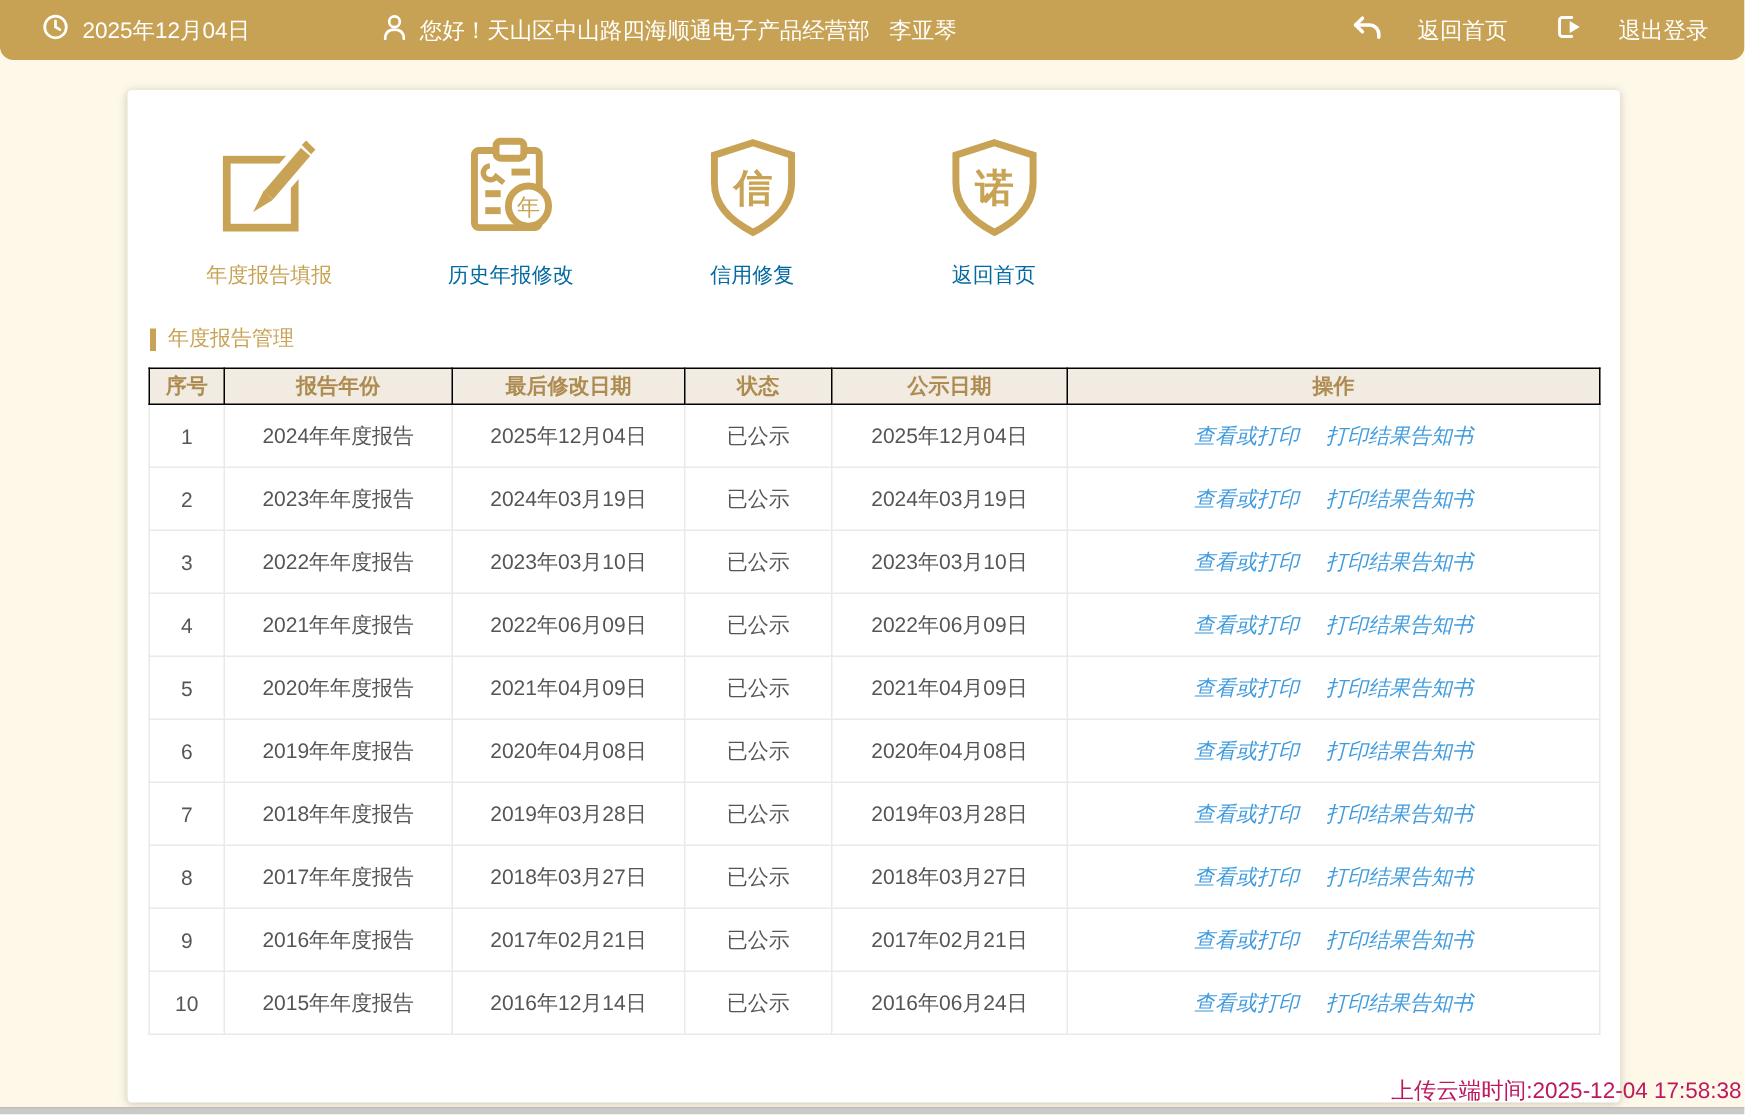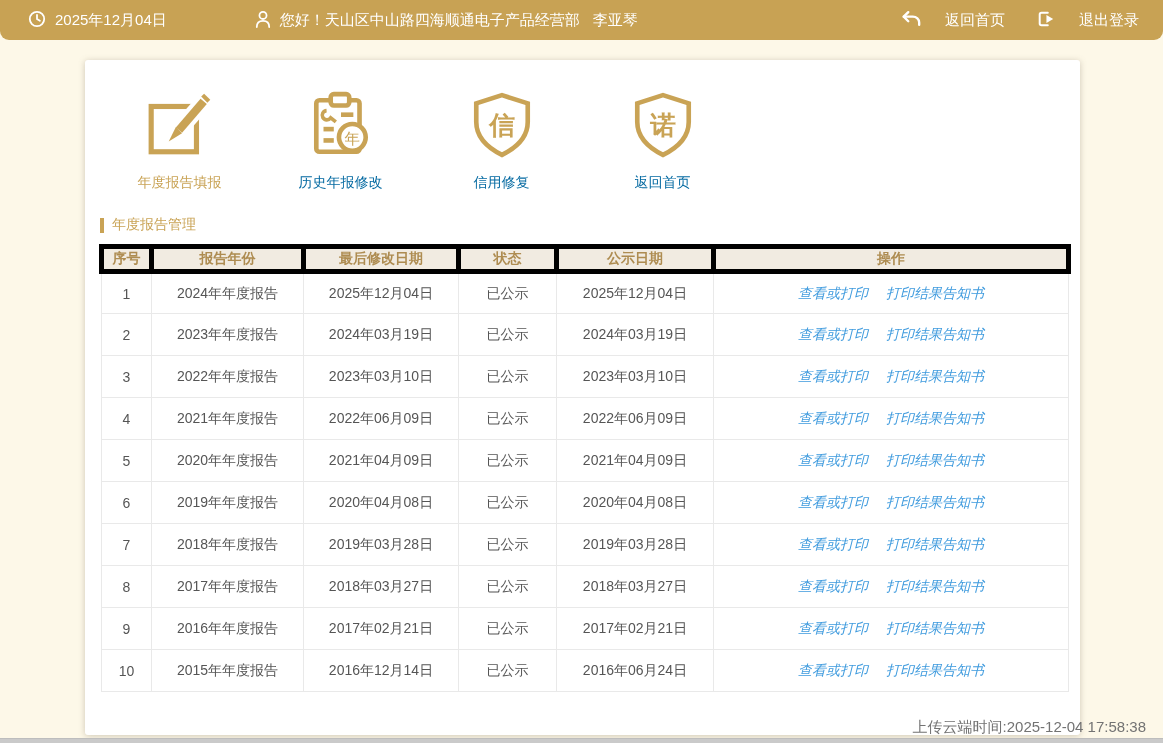--- a/index.html
+++ b/index.html
@@ -44,29 +44,29 @@
   .nav-label{margin-top:10px;font-size:14px;color:#0369a1;}
   .nav-item.active .nav-label{color:var(--gold);}
   
   .section-head{margin:24px 0 10px 1px;display:flex;align-items:center;gap:8px;}
   .section-bar{width:4px;height:15px;background:var(--gold);}
   .section-title{font-size:14px;color:var(--gold);text-align:center;}
   
   table{border-collapse:collapse;table-layout:fixed;width:967px;font-size:14px;}
   thead th{
     background:var(--table-head-bg);color:var(--table-head-text);
-    font-weight:bold;height:24px;border:5px solid #000000;
+    font-weight:bold;height:24px;border:1px solid #000000;
   }
   tbody td{
     height:42px;border:1px solid #E9E9E9;text-align:center;
     color:#555;background:#fff;
   }
   td.actions a{color:var(--link-blue);text-decoration:none;margin:0 7px;cursor:pointer;font-style:italic;}
   
-  .footer-time{position:absolute;right:17px;bottom:6px;font-size:15px;color:#737373;}
+  .footer-time{position:absolute;right:2px;bottom:6px;font-size:15px;color:#be185d;}
   .bottom-strip{position:absolute;left:0;bottom:0;width:1163px;height:5px;background:#cacaca;border-top:1px solid #bdbdbd;}
 </style>
 </head>
 <body>
 
 <div class="topbar">
   <div class="tb-group">
     <span>
       <svg width="18" height="18" viewBox="0 0 20 20" fill="none">
         <circle cx="10" cy="10" r="8" stroke="#fff" stroke-width="2"></circle>

